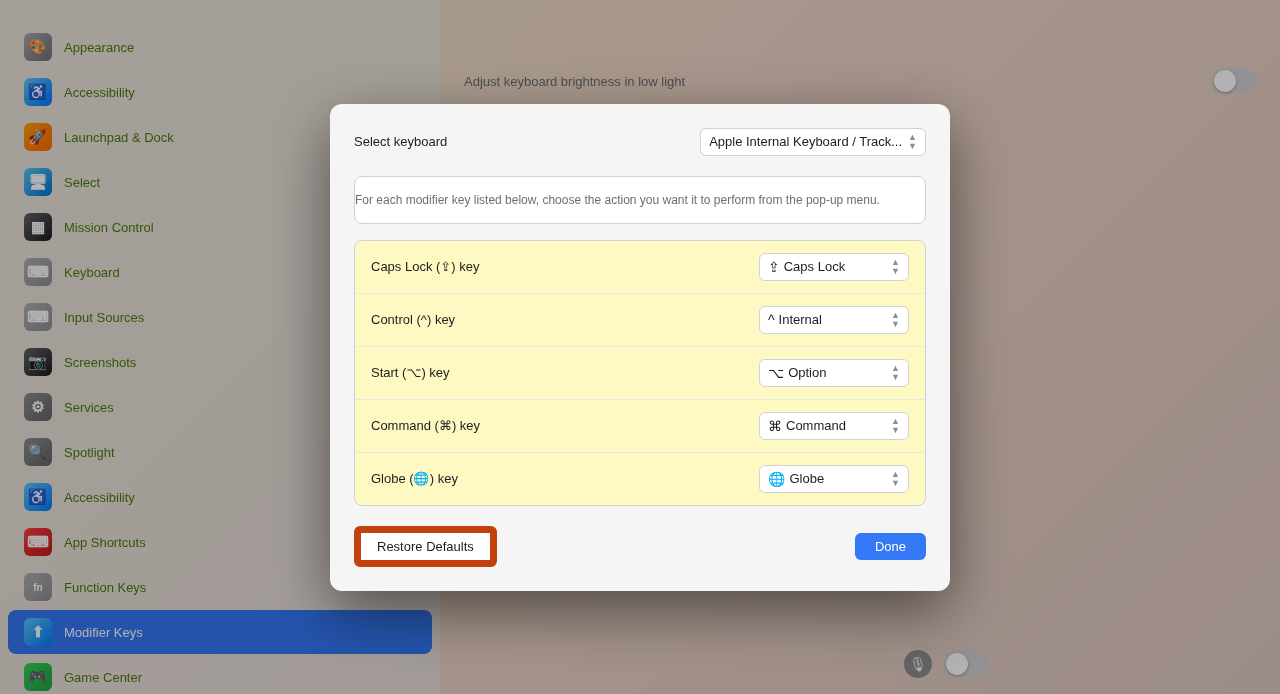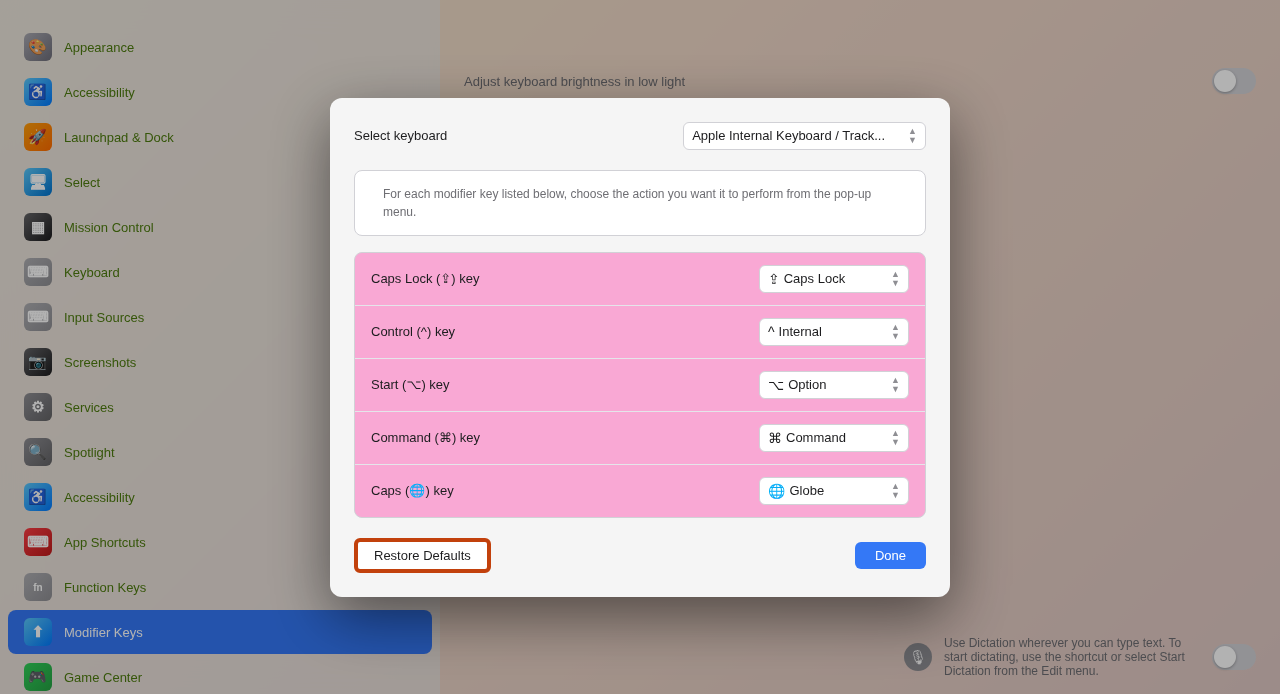--- a/index.html
+++ b/index.html
@@ -159,107 +159,107 @@
 
     .modal-select-label {
       font-size: 13px;
       color: #1d1d1f;
       text-align: center;
     }
 
     .select-control {
       display: flex;
       align-items: center;
-      gap: 23px;
-      background: white;
-      border: 1px solid #d1d1d6;
-      border-radius: 6px;
-      padding: 4px 8px;
-      cursor: pointer;
-      font-size: 13px;
-      color: #1d1d1f;
-    }
-
-    .select-arrows {
-      display: flex;
-      flex-direction: column;
-      font-size: 9px;
-      color: #8e8e93;
-      line-height: 1;
-    }
-
-    .description-box {
-      background: white;
-      border: 1px solid #d1d1d6;
-      border-radius: 8px;
-      padding: 14px 28px;
-      margin-bottom: 16px;
-    }
-
-    .description-text {
-      font-size: 12px;
-      color: #6e6e73;
-      line-height: 1.5;
-    }
-
-    .modifier-row {
-      display: flex;
-      align-items: center;
-      justify-content: space-between;
-      padding: 12px 16px;
-      border-bottom: 1px solid #e5e5ea;
-    }
-
-    .modifier-row:last-of-type {
-      border-bottom: none;
-    }
-
-    .modifier-key-label {
-      font-size: 13px;
-      color: #1d1d1f;
-    }
-
-    .modifier-value {
-      display: flex;
-      align-items: center;
       gap: 6px;
       background: white;
       border: 1px solid #d1d1d6;
       border-radius: 6px;
       padding: 4px 8px;
       cursor: pointer;
       font-size: 13px;
       color: #1d1d1f;
+    }
+
+    .select-arrows {
+      display: flex;
+      flex-direction: column;
+      font-size: 9px;
+      color: #8e8e93;
+      line-height: 1;
+    }
+
+    .description-box {
+      background: white;
+      border: 1px solid #d1d1d6;
+      border-radius: 8px;
+      padding: 14px 0;
+      margin-bottom: 16px;
+    }
+
+    .description-text {
+      font-size: 12px;
+      color: #6e6e73;
+      line-height: 1.5;
+    }
+
+    .modifier-row {
+      display: flex;
+      align-items: center;
+      justify-content: space-between;
+      padding: 12px 16px;
+      border-bottom: 1px solid #e5e5ea;
+    }
+
+    .modifier-row:last-of-type {
+      border-bottom: none;
+    }
+
+    .modifier-key-label {
+      font-size: 13px;
+      color: #1d1d1f;
+    }
+
+    .modifier-value {
+      display: flex;
+      align-items: center;
+      gap: 6px;
+      background: white;
+      border: 1px solid #d1d1d6;
+      border-radius: 6px;
+      padding: 4px 8px;
+      cursor: pointer;
+      font-size: 13px;
+      color: #1d1d1f;
       min-width: 150px;
       justify-content: space-between;
     }
 
     .modifier-value-text {
       display: flex;
       align-items: center;
       gap: 4px;
     }
 
     .rows-container {
-      background: #f9a8d4;
+      background: #fef9c3;
       border: 1px solid #d1d1d6;
       border-radius: 8px;
       overflow: hidden;
       margin-bottom: 20px;
     }
 
     .modal-footer {
       display: flex;
       align-items: center;
       justify-content: space-between;
     }
 
     .restore-btn {
       background: white;
-      border: 4px solid #c2410c;
+      border: 7px solid #c2410c;
       border-radius: 6px;
       padding: 6px 16px;
       font-size: 13px;
       color: #1d1d1f;
       cursor: pointer;
     }
 
     .done-btn {
       background: #3478f6;
       border: none;
@@ -393,21 +393,20 @@
   </div>
 
   <div class="main-content">
     <div class="main-top">
       <span class="adjust-label">Adjust keyboard brightness in low light</span>
       <div class="toggle"></div>
     </div>
 
     <div class="bottom-area">
       <div class="mic-icon">🎙</div>
-      <span class="dictation-text">Use Dictation wherever you can type text. To start dictating, use the shortcut or select Start Dictation from the Edit menu.</span>
       <div class="toggle-small"></div>
     </div>
   </div>
 </div>
 
 <div class="modal-overlay">
   <div class="modal">
 
     <div class="modal-select-row">
       <span class="modal-select-label">Select keyboard</span>
@@ -471,21 +470,21 @@
               <span style="font-size:14px">⌘</span> 
               <span>Command</span>
             </div>
             <div class="select-arrows">
               <span>▲</span>
               <span>▼</span>
             </div>
           </div>
         </div>
         <div class="modifier-row">
-          <span class="modifier-key-label">Caps (🌐) key</span>
+          <span class="modifier-key-label">Globe (🌐) key</span>
           <div class="modifier-value">
             <div class="modifier-value-text">
               <span style="font-size:14px">🌐</span> 
               <span>Globe</span>
             </div>
             <div class="select-arrows">
               <span>▲</span>
               <span>▼</span>
             </div>
           </div>

